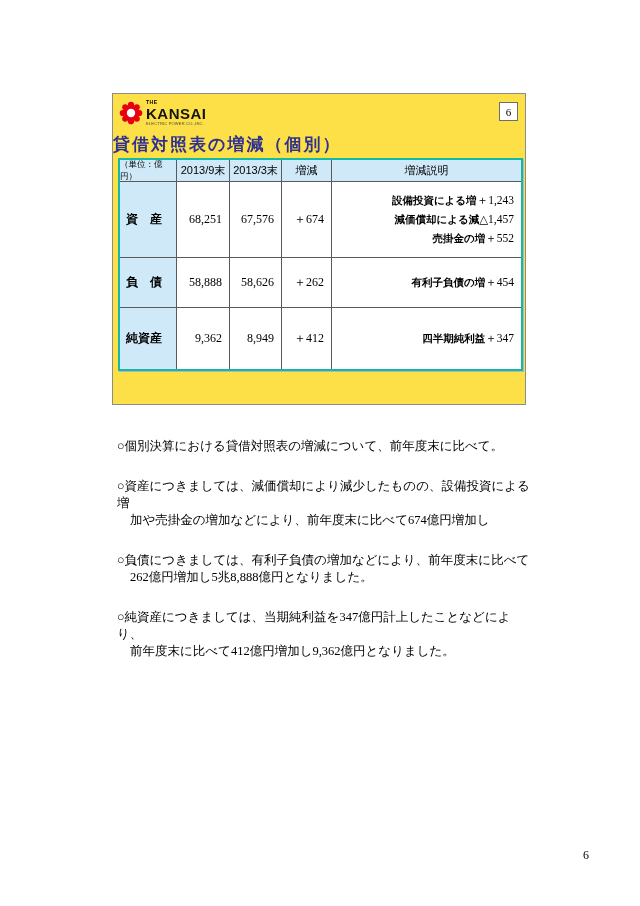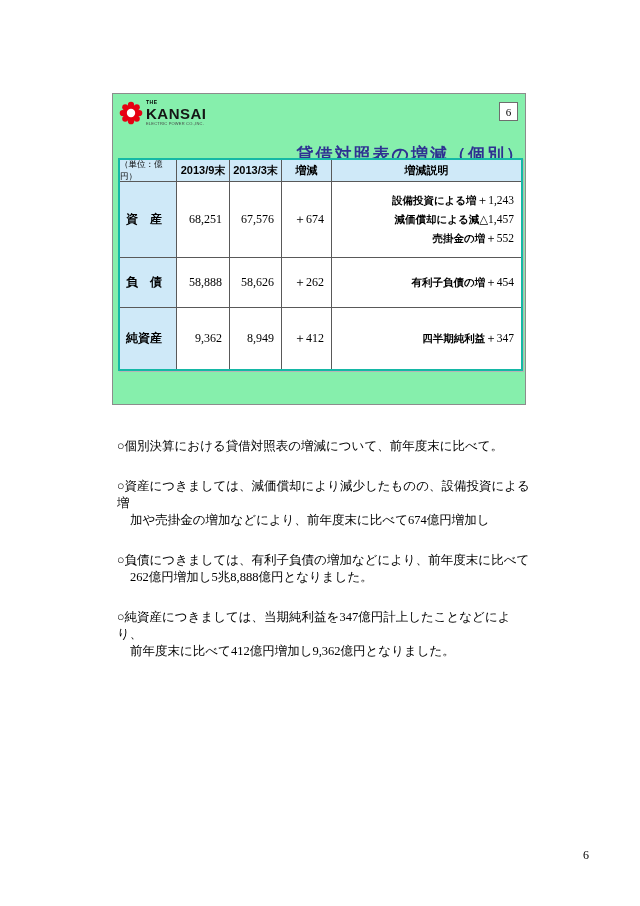--- a/index.html
+++ b/index.html
@@ -4,61 +4,61 @@
 <style>
   html,body { margin:0; padding:0; }
   body {
     width:640px; height:906px; background:#ffffff; position:relative;
     font-family:"Liberation Sans","DejaVu Sans",sans-serif; color:#000;
   }
 
   
   .slide {
     position:absolute; left:112px; top:93px; width:414px; height:312px;
-    border:1px solid #8c8c8c; background:#86efac; box-sizing:border-box;
+    border:1px solid #8c8c8c; background:#fde047; box-sizing:border-box;
   }
 
   
   .logo { position:absolute; left:6px; top:6px; display:flex; align-items:center; gap:3px; }
   .logo-icon { width:24px; height:24px; display:block; }
   .logo-text { display:flex; flex-direction:column; line-height:1; }
   .logo-the  { font-size:5px; font-weight:bold; letter-spacing:.5px; margin-bottom:1px; }
   .logo-name { font-size:15px; font-weight:bold; letter-spacing:.5px; color:#151515; }
   .logo-sub  { font-size:4px; color:#444; letter-spacing:.2px; margin-top:1px; }
 
   
   .badge {
     position:absolute; right:7px; top:8px; width:17px; height:17px;
     border:1px solid #6e6e6e; display:flex; align-items:center; justify-content:center;
     font-family:"Liberation Serif","DejaVu Serif",serif; font-size:11px; background:#fff;
   }
 
   
   .title {
-    position:absolute; left:0; right:0; top:49px; text-align:right;
+    position:absolute; left:0; right:0; top:39px; text-align:left;
     font-size:17px; font-weight:bold; letter-spacing:2px; color:#2e3192;
   }
 
   
   .btable {
     position:absolute; left:5px; top:64px; width:405px; box-sizing:border-box;
     border:2px solid #14b8a6; box-shadow:1px 1px 0 #b5b5b5;
     display:grid;
     grid-template-columns:57px 53px 52px 50px 189px;
     grid-template-rows:22px 76px 50px 61px;
     background:#fff;
   }
   .c {
     box-sizing:border-box; border-right:1px solid #595959; border-bottom:1px solid #595959;
     display:flex; align-items:center; overflow:hidden;
   }
   .lastcol { border-right:none; }
   .lastrow { border-bottom:none; }
   .blue { background:#cfe9f8; }
-  .hc { justify-content:center; font-weight:bold; font-size:11px; }
+  .hc { justify-content:center; font-weight:normal; font-size:11px; }
   .unit { font-size:8.5px; font-weight:normal; justify-content:center; }
   .rowlabel { font-weight:bold; font-size:12px; padding-left:6px; }
   .num {
     justify-content:flex-end; padding-right:7px;
     font-family:"Liberation Serif","DejaVu Serif",serif; font-size:12px;
   }
   .items { flex-direction:column; justify-content:center; align-items:flex-end; padding:2px 7px 2px 8px; }
   .item  { display:flex; justify-content:space-between; align-items:baseline; line-height:19px; }
   .item-label { font-size:10.5px; font-weight:600; }
   .item-value { font-family:"Liberation Serif","DejaVu Serif",serif; font-size:11.5px; }

